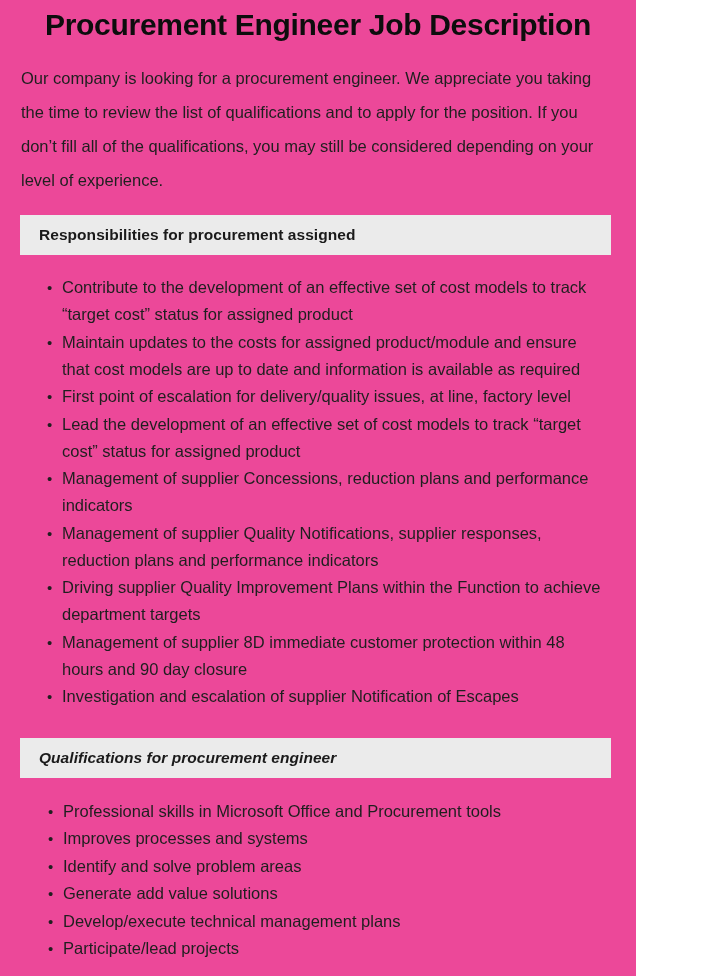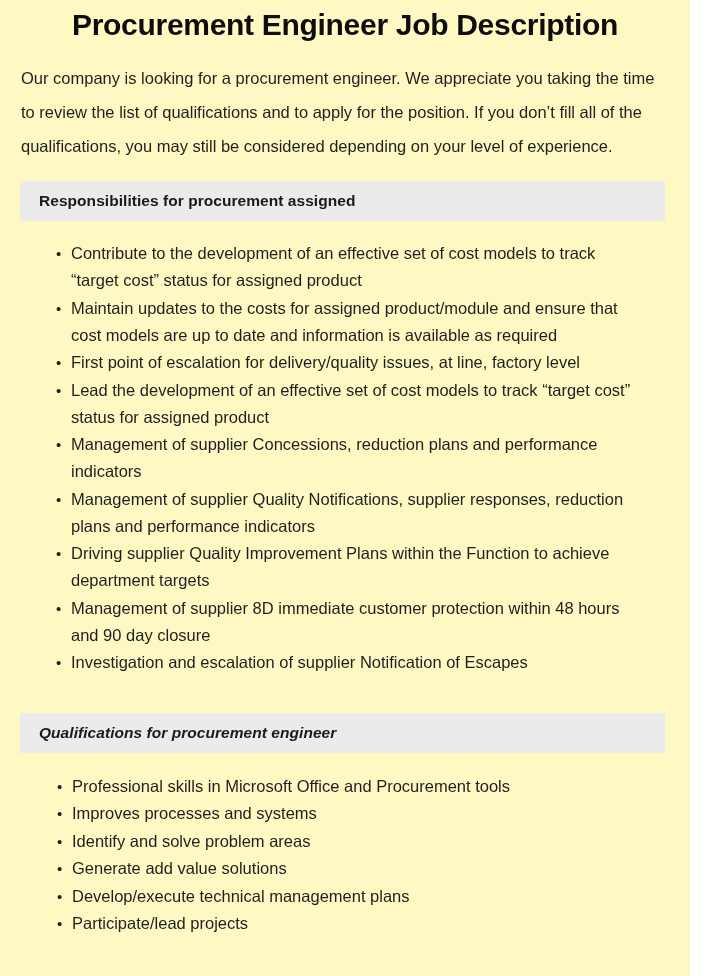--- a/index.html
+++ b/index.html
@@ -9,25 +9,25 @@
   }
   body {
     width: 720px;
     height: 976px;
     font-family: "Liberation Sans", "DejaVu Sans", sans-serif;
     color: #1a1a1a;
     overflow: hidden;
   }
 
   .page {
-    width: 690px;
+    width: 636px;
     height: 976px;
     position: relative;
     box-sizing: border-box;
-    background: #fef9c3;
+    background: #ec4899;
   }
 
   
   .doc-title {
     font-size: 30px;
     font-weight: bold;
     letter-spacing: -0.3px;
     text-align: center;
     color: #0d0d0d;
     margin: 0;
@@ -62,21 +62,21 @@
     font-weight: bold;
     color: #1a1a1a;
     padding-left: 19px;
     letter-spacing: 0.05px;
   }
 
   
   .bullet-list {
     list-style: none;
     margin: 0;
-    padding: 13px;
+    padding: 4px;
   }
   .bullet-list.responsibilities { padding-top: 19px; }
   .bullet-list.qualifications  { padding-top: 20px; }
 
   .bullet-item {
     position: relative;
     font-size: 16.5px;
     line-height: 27px;
     color: #1f1f1f;
     padding-left: 58px;

